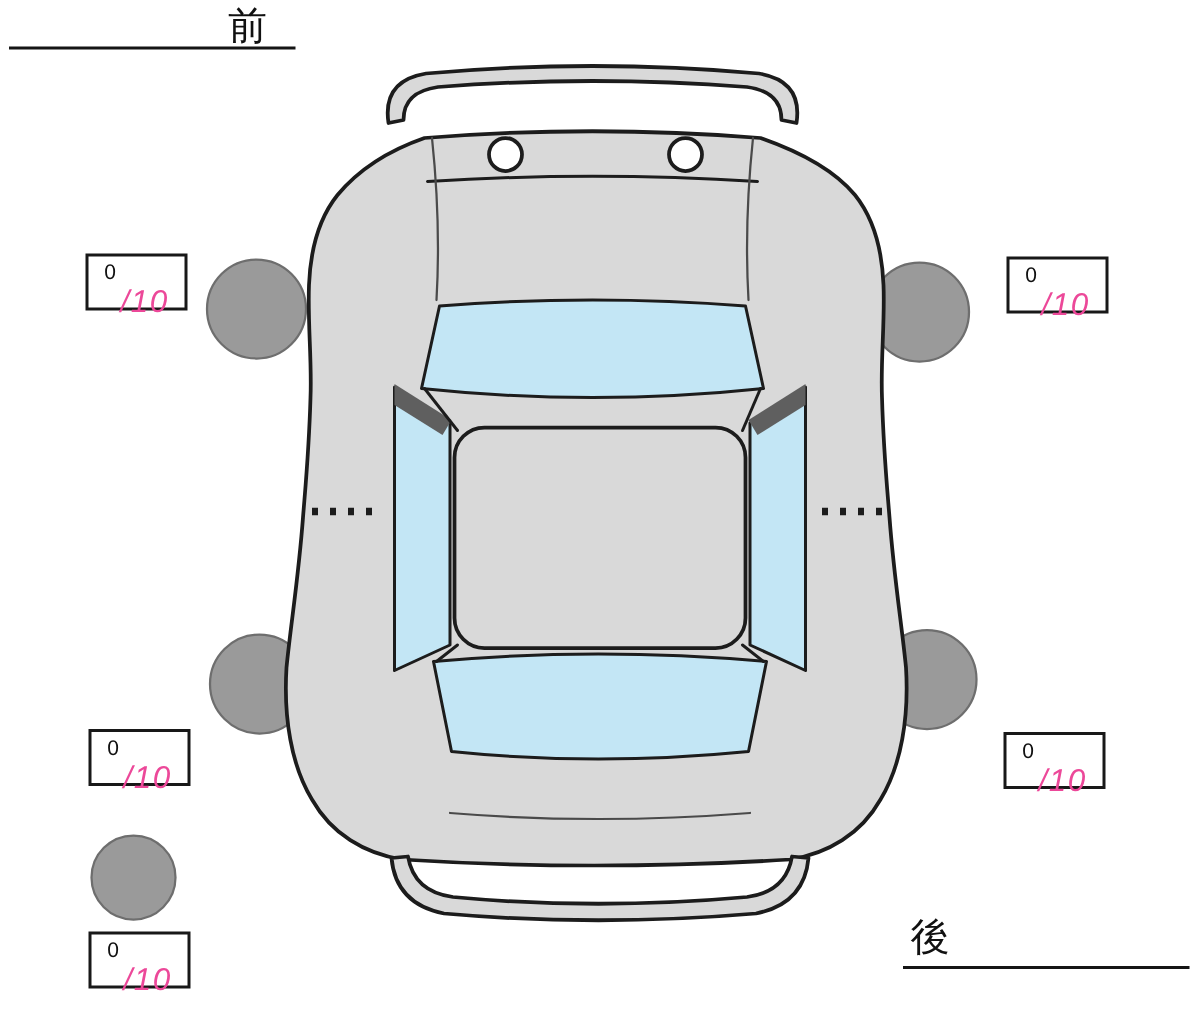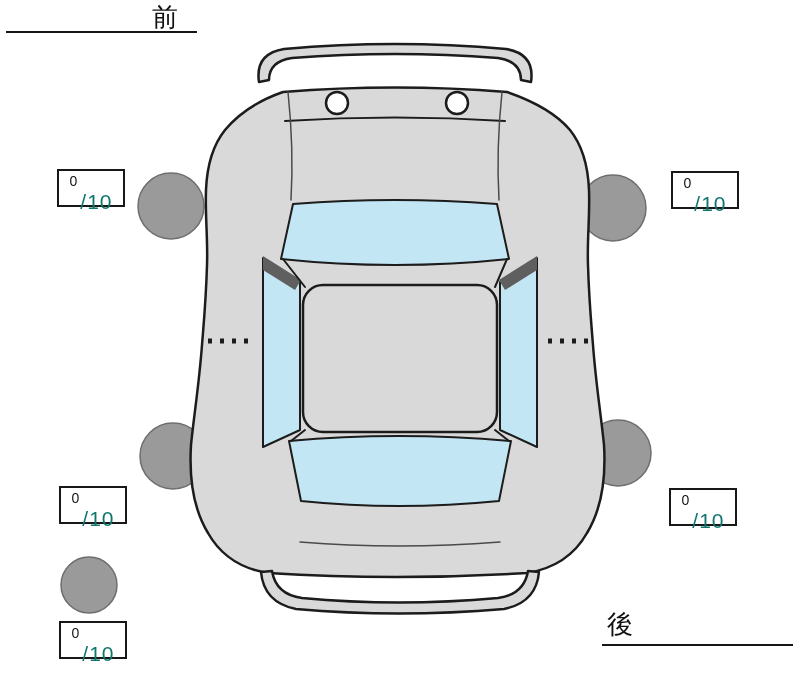--- a/index.html
+++ b/index.html
@@ -16,21 +16,21 @@
   .dir-line {
     position:absolute; border-top:2px solid #151515; height:0;
   }
 
   .score-box {
     position:absolute; width:68px; height:38px;
     border:2px solid #181818; background:#ffffff;
     display:flex; align-items:center; justify-content:center; gap:3px;
   }
   .score-num { font-size:14px; color:#111; transform:translateY(-7px); }
-  .score-den { font-size:21px; color:#0f766e; letter-spacing:1px;margin-top:27px; }
+  .score-den { font-size:21px; color:#ec4899; font-style:italic; letter-spacing:1px;margin-top:27px; }
 
   
   .body-fill  { fill:var(--body,#d9d9d9);  stroke:var(--outline,#1c1c1c); stroke-width:2.5; stroke-linejoin:round; }
   .glass-fill { fill:var(--glass,#c3e6f5); stroke:var(--outline,#1c1c1c); stroke-width:2; stroke-linejoin:round; }
   .tire-fill  { fill:var(--tire,#9a9a9a);  stroke:#6e6e6e; stroke-width:1.5; }
   .detail-line{ fill:none; stroke:var(--outline,#1c1c1c); stroke-width:2; stroke-linecap:round; }
   .thin-line  { fill:none; stroke:#4a4a4a; stroke-width:1.5; stroke-linecap:round; }
   .dotted-line{ fill:none; stroke:var(--outline,#1c1c1c); stroke-width:5; stroke-dasharray:4 8; }
   .pillar-fill{ fill:var(--pillar,#5f5f5f); stroke:none; }
   .washer     { fill:#ffffff; stroke:var(--outline,#1c1c1c); stroke-width:2.5; }

